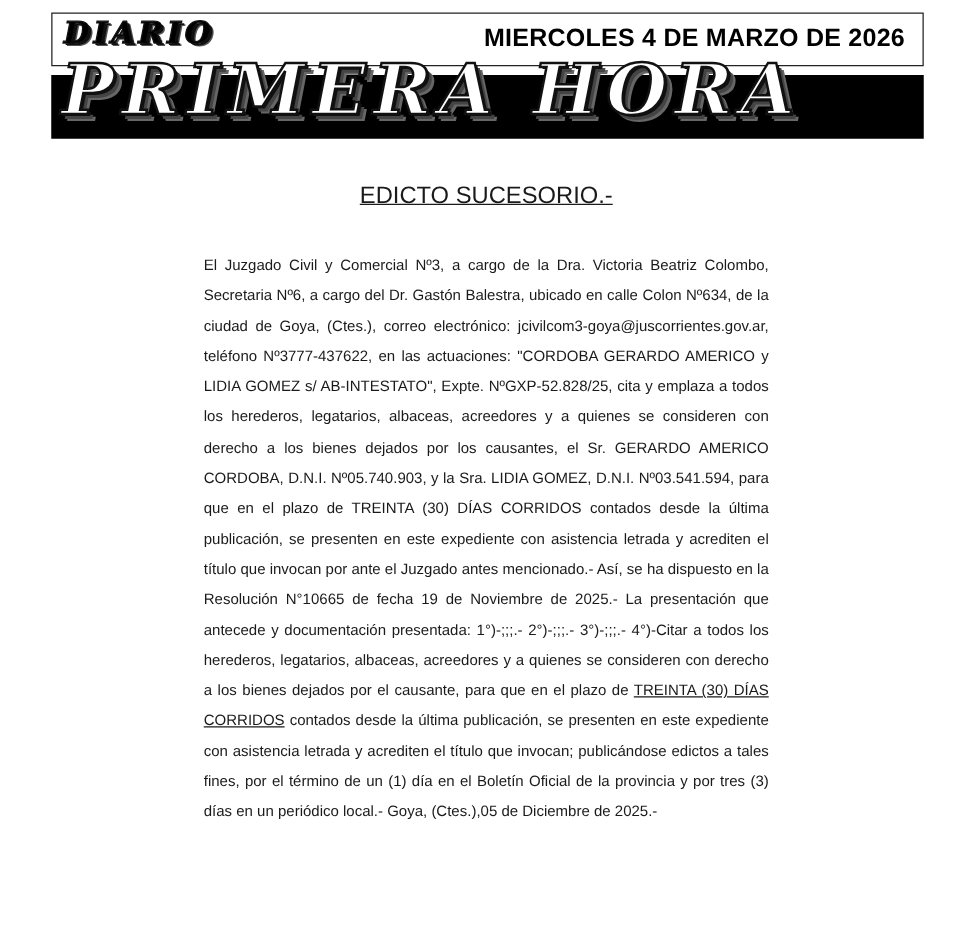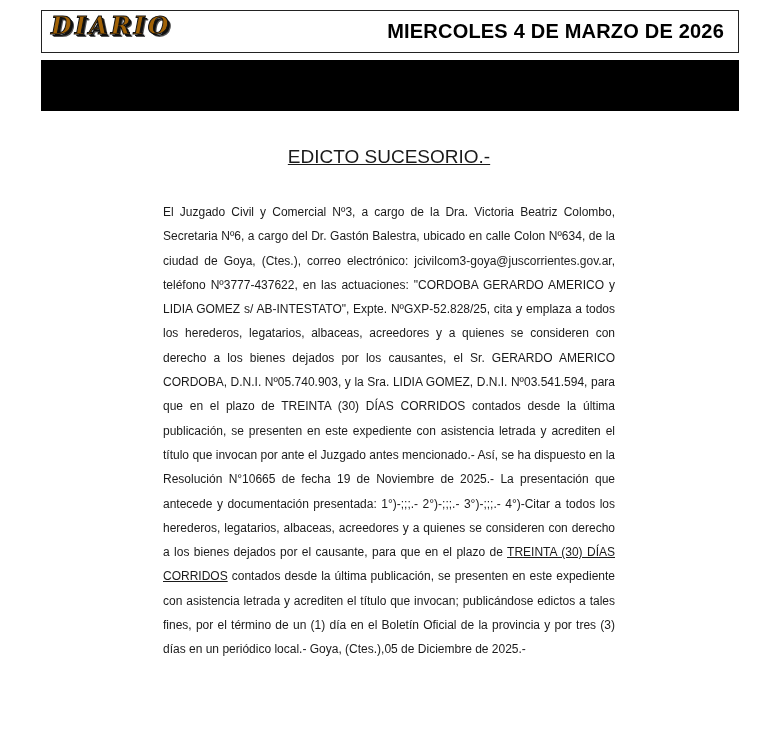--- a/index.html
+++ b/index.html
@@ -2,21 +2,21 @@
 <html><head>
   <meta charset="utf-8">
   <style>
     html, body { margin: 0; padding: 0; background: #ffffff; }
     body { width: 776px; height: 741px; position: relative; overflow: hidden; font-family: "Liberation Sans", sans-serif; color: #1a1a1a; }
 
     .masthead { position: absolute; left: 41px; top: 10px; width: 698px; height: 101px; }
     .date-box { position: absolute; left: 0; top: 0; width: 696px; height: 41px; border: 1px solid #222; background: #fff; }
     .black-band { position: absolute; left: 0; top: 50px; width: 698px; height: 51px; background: #000; }
 
-    .logo-diario { position: absolute; left: 10px; top: 1px; font-family: "DejaVu Serif", serif; font-weight: bold; font-style: italic; font-size: 24px; letter-spacing: 3px; color: #a16207;
+    .logo-diario { position: absolute; left: 10px; top: 1px; font-family: "DejaVu Serif", serif; font-weight: bold; font-style: italic; font-size: 24px; letter-spacing: 3px; color: #000000;
       -webkit-text-stroke: 1px #111; text-shadow: 2px 2px 0 #111, 3px 3px 0 #555; text-align: right; }
     .logo-primera { position: absolute; left: 8px; top: 32px; font-family: "DejaVu Serif", serif; font-weight: bold; font-style: italic; font-size: 56px; line-height: 60px; letter-spacing: 6px; color: #fff; transform: scaleY(1.0);
       -webkit-text-stroke: 2px #111; text-shadow: 2px 2px 0 #111, 4px 4px 0 #444, 6px 6px 0 #666; white-space: nowrap; }
 
     .date-text { position: absolute; right: 14px; top: 9px; font-family: "Liberation Sans", sans-serif; font-weight: bold; font-size: 20px; color: #000; white-space: nowrap; letter-spacing: 0.2px; }
     .section-label { position: absolute; left: 445px; top: 61px; font-family: "Liberation Sans", sans-serif; font-size: 30px; color: #fff; white-space: nowrap; word-spacing: 14px; }
 
     .doc { position: absolute; left: 147px; top: 146px; width: 484px; }
     .doc-title { text-align: center; font-size: 19px; text-decoration: underline; margin: 0 0 32px 0; }
     .doc-body { font-size: 12px; line-height: 24.3px; text-align: justify; text-align-last: left; margin: 16px; }
@@ -26,18 +26,19 @@
 <body>
 
 <div class="masthead">
   <div class="date-box">
     <span class="date-text">MIERCOLES 4 DE MARZO DE 2026</span>
   </div>
   <div class="black-band">
     <span class="section-label">- EDICTOS -</span>
   </div>
   <div class="logo-diario">DIARIO</div>
+  <div class="logo-primera">PRIMERA HORA</div>
 </div>
 
 <div class="doc">
   <p class="doc-title">EDICTO SUCESORIO.-</p>
   <p class="doc-body"><span>El Juzgado Civil y Comercial Nº3, a cargo de la Dra. Victoria Beatriz Colombo, Secretaria Nº6, a cargo del Dr. Gastón Balestra, ubicado en calle Colon Nº634, de la ciudad de Goya, (Ctes.), correo electrónico: jcivilcom3-goya@juscorrientes.gov.ar, teléfono Nº3777-437622, en las actuaciones: "CORDOBA GERARDO AMERICO y LIDIA GOMEZ s/ AB-INTESTATO", Expte. NºGXP-52.828/25, cita y emplaza a todos los herederos, legatarios, albaceas, acreedores y a quienes se consideren con derecho a los bienes dejados por los causantes, el Sr. GERARDO AMERICO CORDOBA, D.N.I. Nº05.740.903, y la Sra. LIDIA GOMEZ, D.N.I. Nº03.541.594, para que en el plazo de TREINTA (30) DÍAS CORRIDOS contados desde la última publicación, se presenten en este expediente con asistencia letrada y acrediten el título que invocan por ante el Juzgado antes mencionado.- Así, se ha dispuesto en la Resolución N°10665 de fecha 19 de Noviembre de 2025.- La presentación que antecede y documentación presentada: 1°)-;;;.- 2°)-;;;.- 3°)-;;;.- 4°)-Citar a todos los herederos, legatarios, albaceas, acreedores y a quienes se consideren con derecho a los bienes dejados por el causante, para que en el plazo de </span><span class="u">TREINTA (30) DÍAS CORRIDOS</span><span> contados desde la última publicación, se presenten en este expediente con asistencia letrada y acrediten el título que invocan; publicándose edictos a tales fines, por el término de un (1) día en el Boletín Oficial de la provincia y por tres (3) días en un periódico local.- Goya, (Ctes.),05 de Diciembre de 2025.-</span></p>
 </div>
 
 </body></html>

